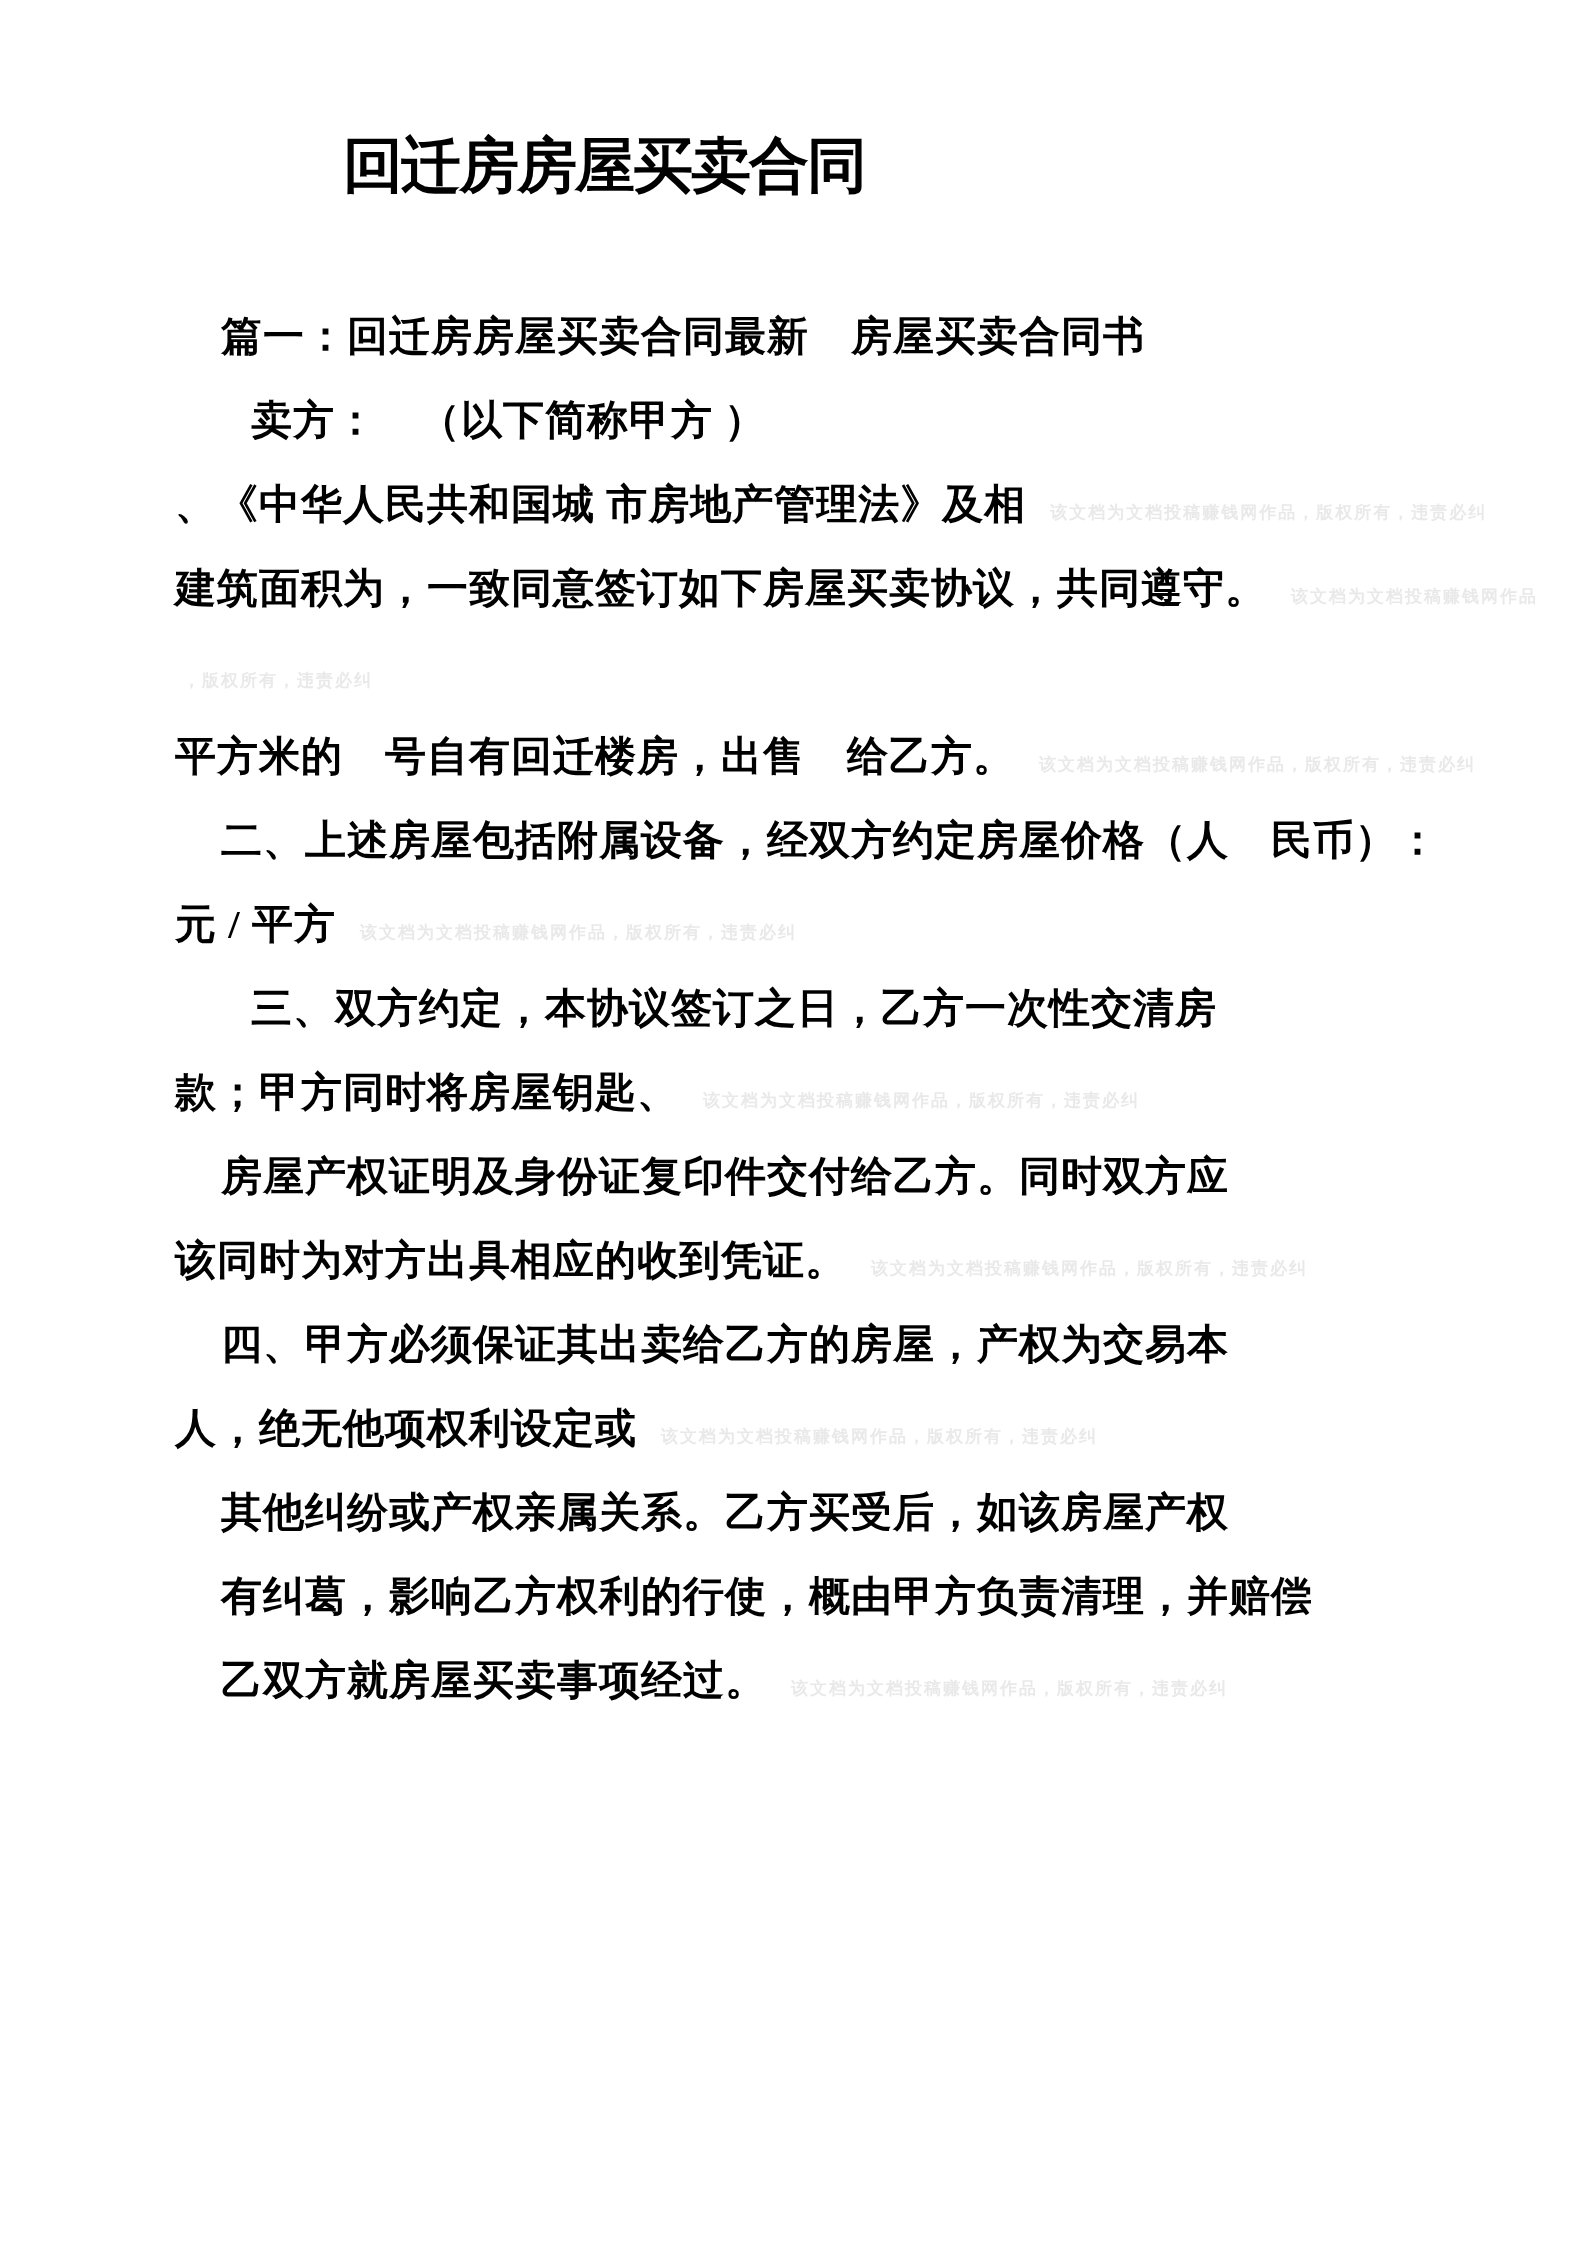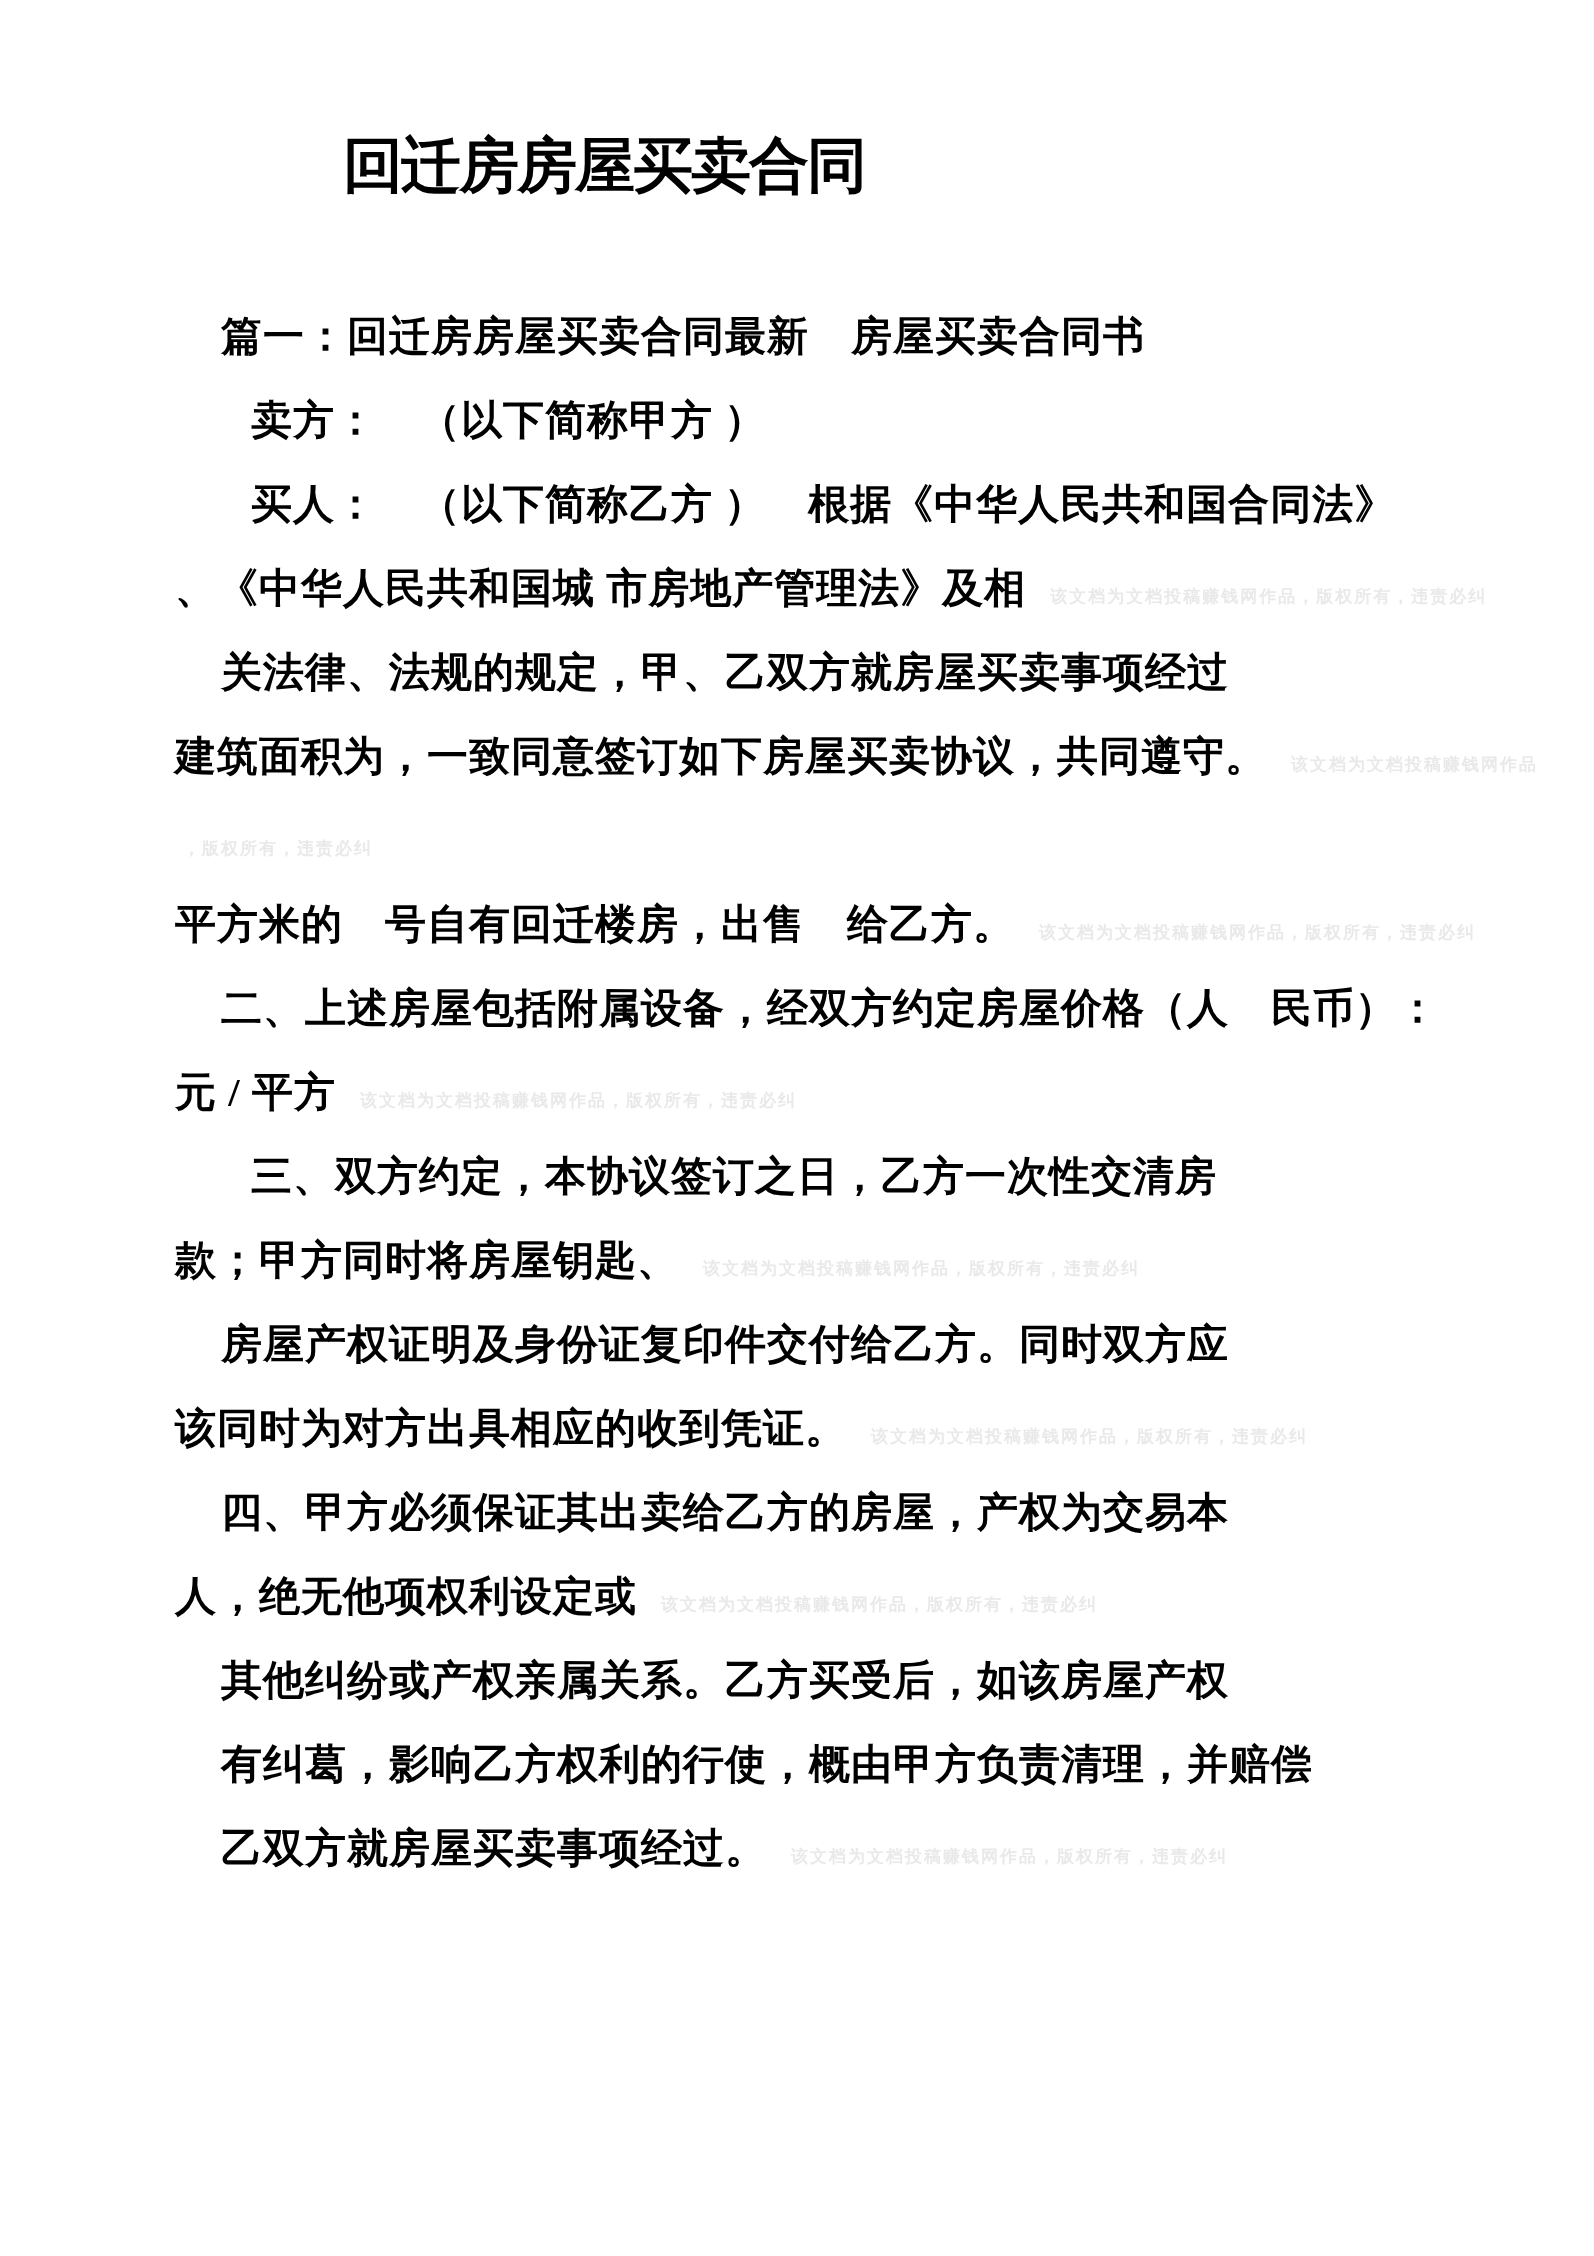--- a/index.html
+++ b/index.html
@@ -51,23 +51,21 @@
   .wm-only .wm { margin-left: 8px; }
 </style>
 </head>
 <body>
 
 <div class="page" style="background: rgb(255, 255, 255); color: rgb(0, 0, 0);">
   <h1 class="title">回迁房房屋买卖合同</h1>
   <div class="lines" id="lines">
       <div class="line indent-1"><span class="t">篇一：回迁房房屋买卖合同最新　房屋买卖合同书</span></div>
       <div class="line indent-2"><span class="t">卖方：　（以下简称甲方 ）</span></div>
-      <div class="line indent-2"><span class="t">买人：　（以下简称乙方 ）　根据《中华人民共和国合同法》</span></div>
       <div class="line indent-0"><span class="t">、《中华人民共和国城 市房地产管理法》及相</span><span class="wm" style="color: rgb(233, 233, 233);">该文档为文档投稿赚钱网作品，版权所有，违责必纠</span></div>
-      <div class="line indent-1"><span class="t">关法律、法规的规定，甲、乙双方就房屋买卖事项经过</span></div>
       <div class="line indent-0"><span class="t">建筑面积为，一致同意签订如下房屋买卖协议，共同遵守。</span><span class="wm" style="color: rgb(233, 233, 233);">该文档为文档投稿赚钱网作品</span></div>
       <div class="line indent-0 wm-only"><span class="wm" style="color: rgb(233, 233, 233);">，版权所有，违责必纠</span></div>
       <div class="line indent-0"><span class="t">平方米的　号自有回迁楼房，出售　给乙方。</span><span class="wm" style="color: rgb(233, 233, 233);">该文档为文档投稿赚钱网作品，版权所有，违责必纠</span></div>
       <div class="line indent-1"><span class="t">二、上述房屋包括附属设备，经双方约定房屋价格（人　民币）：</span></div>
       <div class="line indent-0"><span class="t">元 / 平方</span><span class="wm" style="color: rgb(233, 233, 233);">该文档为文档投稿赚钱网作品，版权所有，违责必纠</span></div>
       <div class="line indent-2"><span class="t">三、双方约定，本协议签订之日，乙方一次性交清房</span></div>
       <div class="line indent-0"><span class="t">款；甲方同时将房屋钥匙、</span><span class="wm" style="color: rgb(233, 233, 233);">该文档为文档投稿赚钱网作品，版权所有，违责必纠</span></div>
       <div class="line indent-1"><span class="t">房屋产权证明及身份证复印件交付给乙方。同时双方应</span></div>
       <div class="line indent-0"><span class="t">该同时为对方出具相应的收到凭证。</span><span class="wm" style="color: rgb(233, 233, 233);">该文档为文档投稿赚钱网作品，版权所有，违责必纠</span></div>
       <div class="line indent-1"><span class="t">四、甲方必须保证其出卖给乙方的房屋，产权为交易本</span></div>

